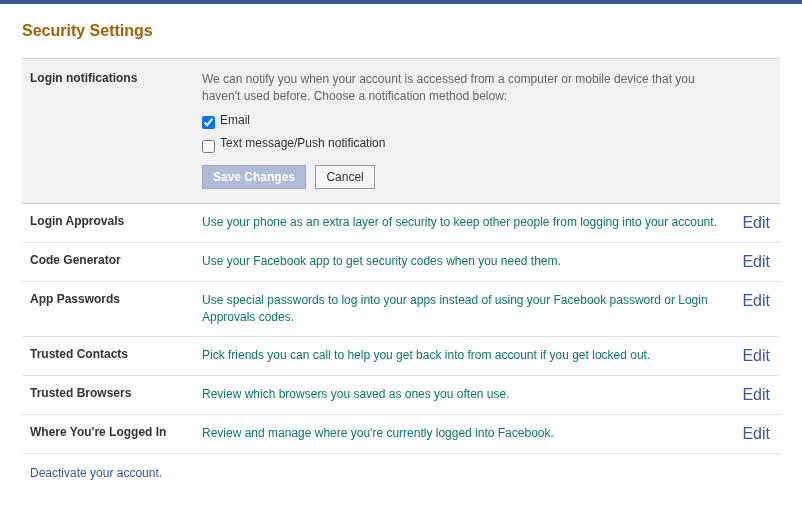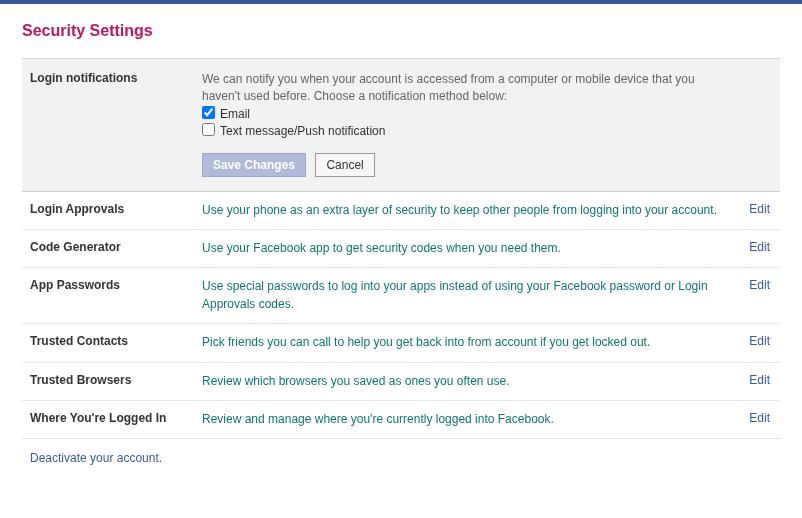--- a/index.html
+++ b/index.html
@@ -11,21 +11,21 @@
       width: 802px;
     }
     .topbar {
       height: 4px;
       background: #3b5998;
     }
     .container {
       padding: 18px 22px 10px 22px;
     }
     .page-title {
-      color: #be185d;
+      color: #a16207;
       font-size: 16px;
       font-weight: bold;
       margin-bottom: 18px;
     }
     .settings-list {
       border-top: 1px solid #d9d9d9;
     }
     .section {
       display: flex;
       border-bottom: 1px solid #e5e5e5;
@@ -57,25 +57,26 @@
     }
     .section-action {
       width: 50px;
       text-align: right;
       padding-right: 10px;
       flex-shrink: 0;
     }
     .edit-link {
       color: #3b5998;
       cursor: pointer;
-      font-size: 12px;
+      font-size: 16px;
     }
     .checkbox-row {
       display: flex;
-      align-items: flex-start;
+      align-items: flex-end;
+      margin-top: 6px;
       color: #333;
     }
     .checkbox-row input {
       margin-right: 5px;
     }
     .checkbox-row label {
       color: #333;
     }
     .button-row {
       margin-top: 12px;

